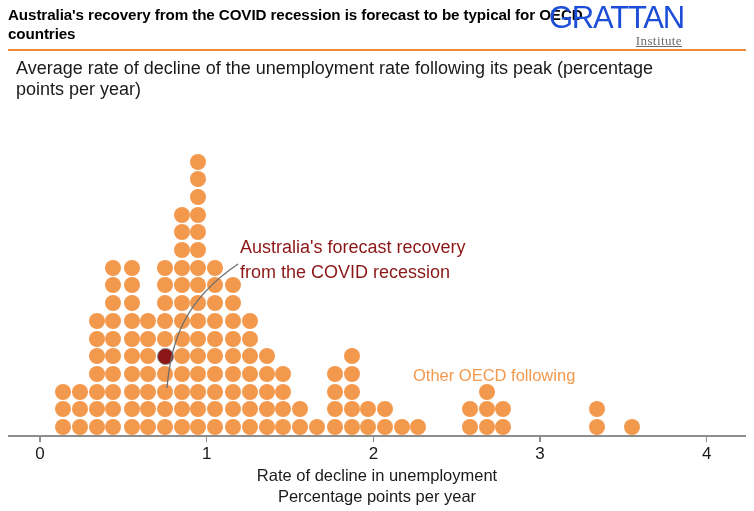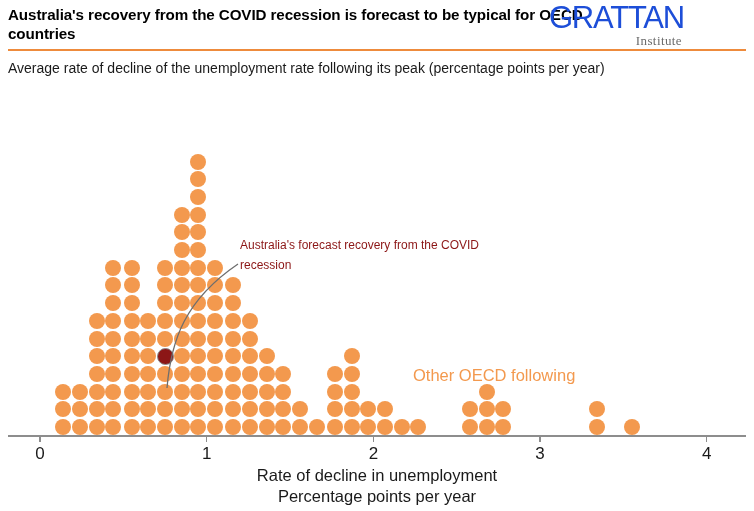--- a/index.html
+++ b/index.html
@@ -29,30 +29,30 @@
     font-family:"Liberation Sans", sans-serif;
     font-size:31px;line-height:31px;
     color:#1d4ed8;letter-spacing:-1.2px;
     font-weight:400;
   }
   #logo-sub{
     display:block;
     font-family:"Liberation Serif", serif;
     font-size:13px;line-height:14px;
     color:#6b6b6b;letter-spacing:0.4px;
-    margin-top:1px;padding-right:2px;
+    margin-top:1px;padding-right:2px;text-decoration:underline;
   }
   #rule{
     position:absolute;left:8px;top:49px;width:738px;height:2px;
     background:#ee8b3c;
   }
   
   #subtitle{
-    position:absolute;left:8px;top:58px;width:680px;
-    font-size:14px;line-height:21px;color:#1a1a1a;
+    position:absolute;left:16px;top:58px;width:680px;
+    font-size:18px;line-height:21px;color:#1a1a1a;
   }
   
   #plot{
     position:absolute;left:0;top:0;width:754px;height:511px;
   }
   .dot{
     position:absolute;width:16px;height:16px;border-radius:50%;
     background:#f3994e;
   }
   .dot.highlight{
@@ -70,21 +70,21 @@
   .ticklabel{
     position:absolute;top:444px;font-size:17px;color:#1a1a1a;
     width:40px;margin-left:-20px;text-align:center;
   }
   #xaxis-title{
     position:absolute;left:0;top:465px;width:754px;
     text-align:center;font-size:16.5px;line-height:21px;color:#1a1a1a;
   }
   #ann-text{
     position:absolute;left:240px;top:235px;width:260px;
-    font-size:12px;line-height:20px;color:#8c1616;
+    font-size:18px;line-height:25px;color:#8c1616;
   }
   #legend-text{
     position:absolute;left:413px;top:366px;
     font-size:16.5px;color:#f3994e;white-space:nowrap;
   }
   #leader{
     position:absolute;left:0;top:0;width:754px;height:511px;
     pointer-events:none;
   }
 </style>

